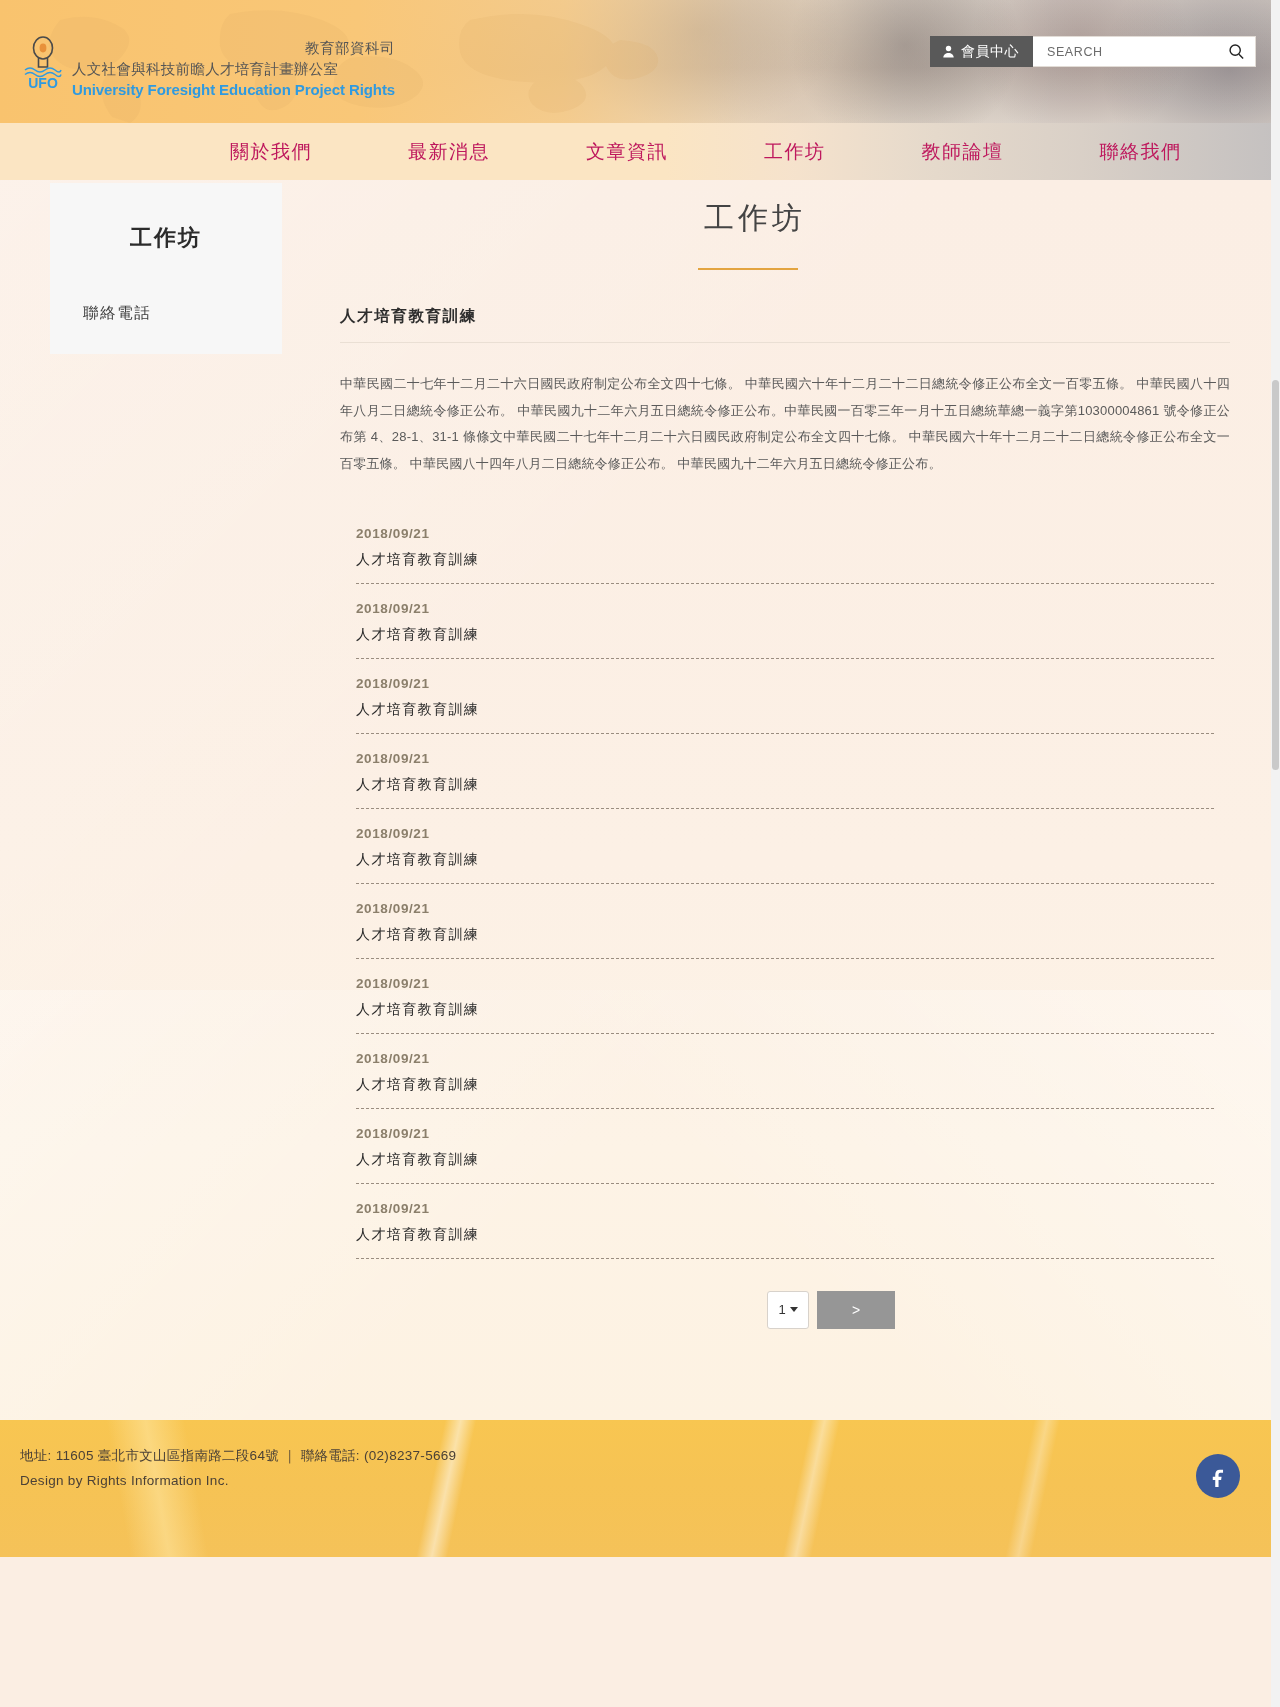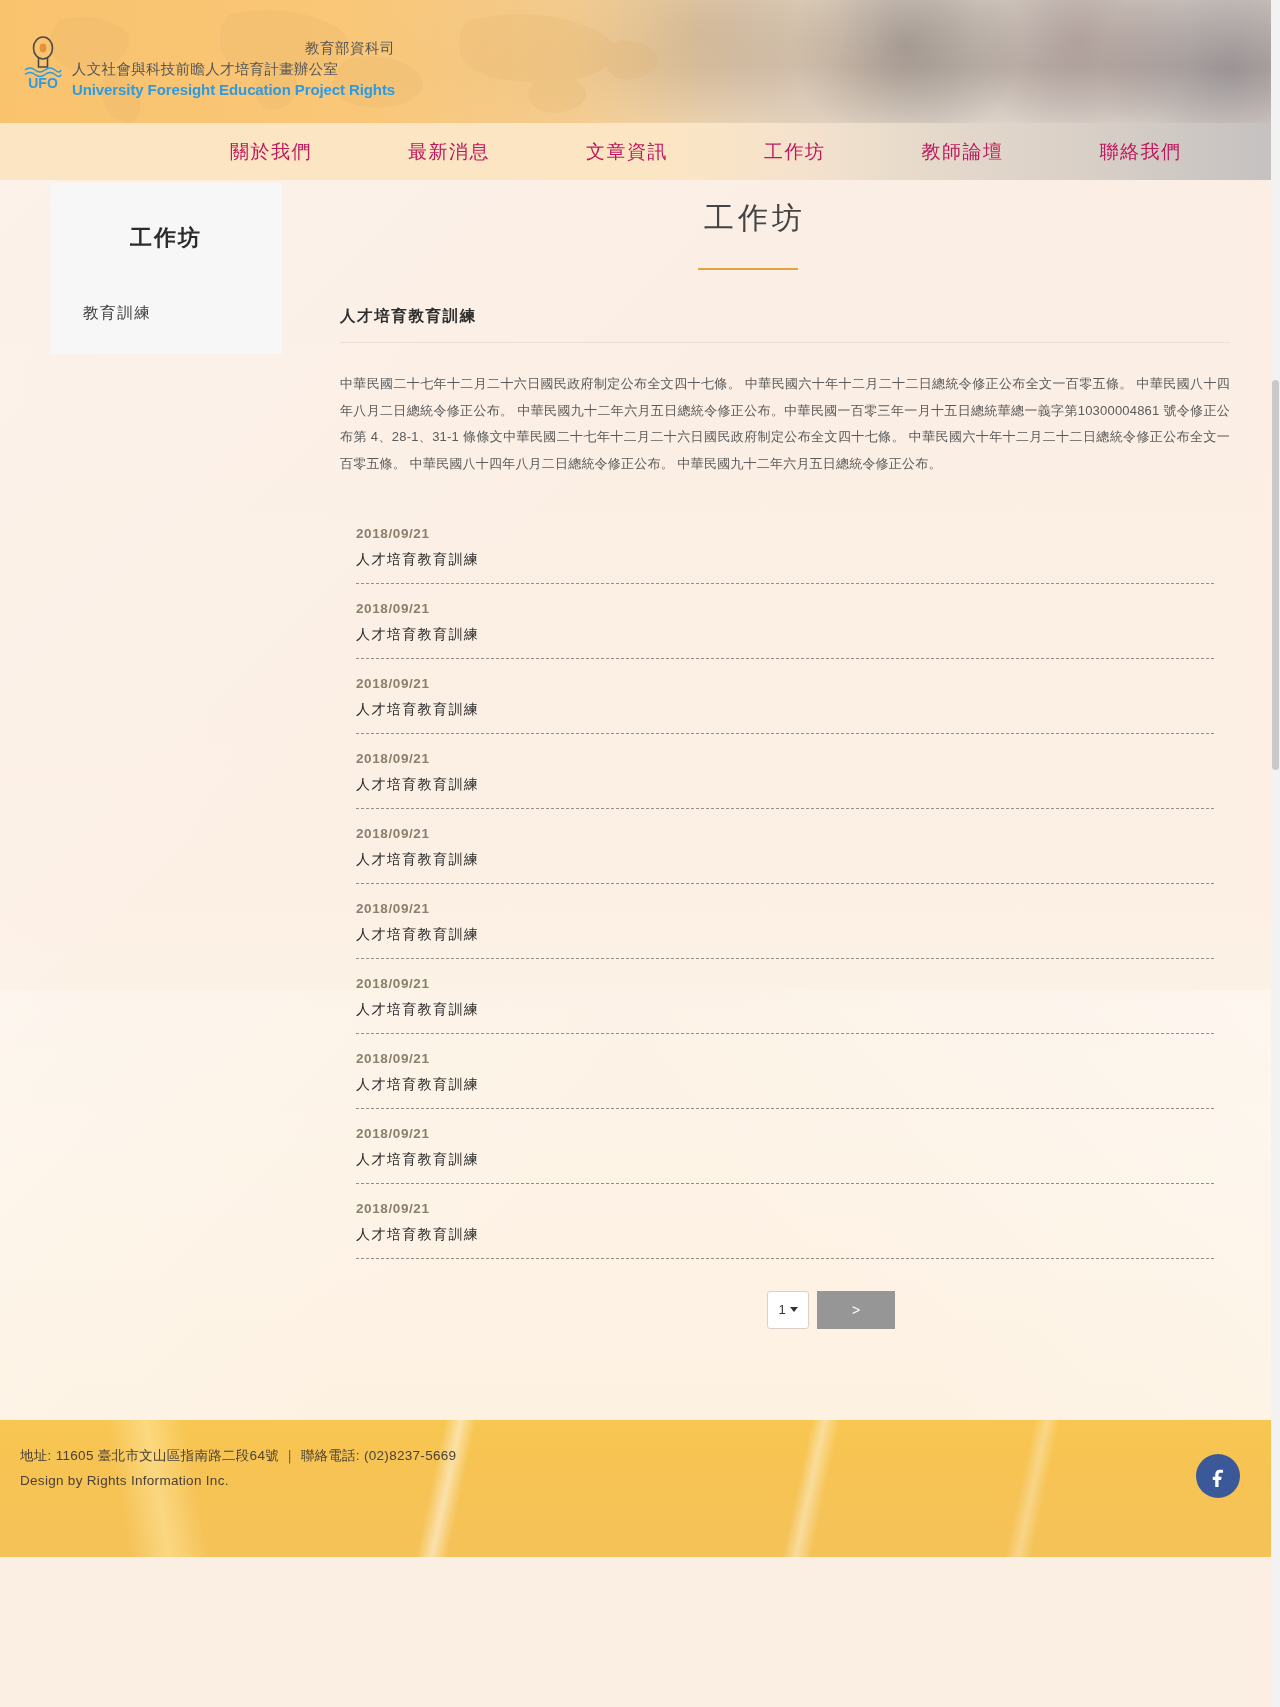--- a/index.html
+++ b/index.html
@@ -386,39 +386,59 @@
         <text x="21" y="52" font-family="Liberation Sans, sans-serif" font-size="14" font-weight="bold" fill="#2f9ae0" text-anchor="middle">UFO</text>
       </svg>
     </div>
     <div class="logo-text">
       <div class="logo-l1">教育部資科司</div>
       <div class="logo-l2">人文社會與科技前瞻人才培育計畫辦公室</div>
       <div class="logo-l3">University Foresight Education Project Rights</div>
     </div>
   </div>
 
+  <div class="header-right">
+    <div class="member-btn">
+      <span>
+        <svg viewBox="0 0 16 16">
+            <circle cx="8" cy="4.3" r="3.3"></circle>
+            <path d="M1.6 15.4c0-3.6 2.9-5.7 6.4-5.7s6.4 2.1 6.4 5.7z"></path>
+          </svg>
+      </span>
+      <span>會員中心</span>
+    </div>
+    <div class="search-box">
+      <input type="text" placeholder="SEARCH" style="">
+      <span class="search-icon">
+        <svg viewBox="0 0 18 18" width="17" height="17">
+          <circle cx="7.6" cy="7.6" r="5.4" fill="none" stroke="#222" stroke-width="1.5"></circle>
+          <line x1="11.6" y1="11.8" x2="16" y2="16.4" stroke="#222" stroke-width="1.5"></line>
+        </svg>
+      </span>
+    </div>
+  </div>
 </div>
 
 <nav class="nav">
   <div class="nav-inner">
     <div class="nav-item">關於我們</div>
     <div class="nav-item">最新消息</div>
     <div class="nav-item">文章資訊</div>
     <div class="nav-item">工作坊</div>
     <div class="nav-item">教師論壇</div>
     <div class="nav-item">聯絡我們</div>
   </div>
 </nav>
 
 <div class="page">
   <div class="layout">
 
     <aside class="sidebar">
       <div class="sidebar-title">工作坊</div>
-      <div class="sidebar-item">教育訓練</div>
+      <div class="sidebar-item">聯絡電話</div>
     </aside>
 
     <section class="main">
       <h1 class="main-title">工作坊</h1>
       <div class="title-rule"></div>
 
       <h2 class="section-heading">人才培育教育訓練</h2>
       <hr class="divider">
 
       <p class="intro">中華民國二十七年十二月二十六日國民政府制定公布全文四十七條。 中華民國六十年十二月二十二日總統令修正公布全文一百零五條。 中華民國八十四年八月二日總統令修正公布。 中華民國九十二年六月五日總統令修正公布。中華民國一百零三年一月十五日總統華總一義字第10300004861 號令修正公布第 4、28-1、31-1 條條文中華民國二十七年十二月二十六日國民政府制定公布全文四十七條。 中華民國六十年十二月二十二日總統令修正公布全文一百零五條。 中華民國八十四年八月二日總統令修正公布。 中華民國九十二年六月五日總統令修正公布。</p>

